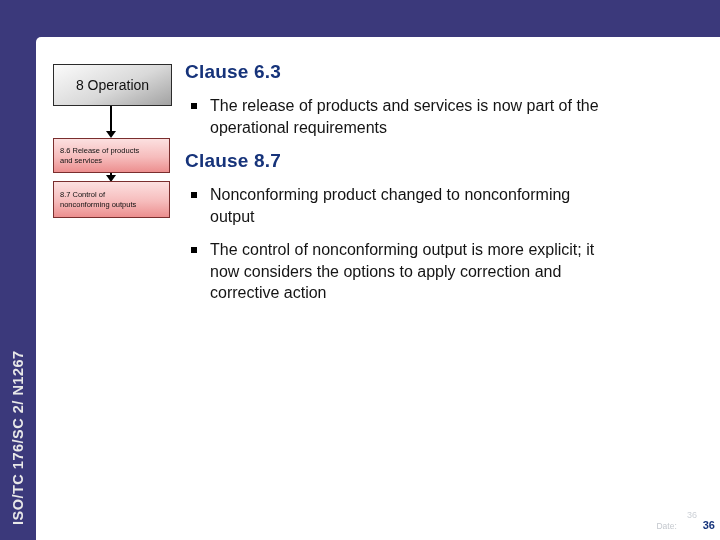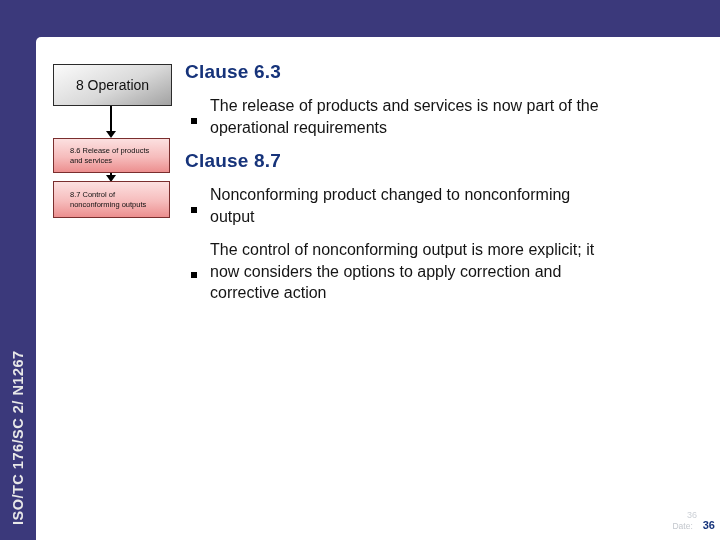--- a/index.html
+++ b/index.html
@@ -30,21 +30,21 @@
   .fc-gray {
     left:17px; top:27px; width:119px; height:42px;
     border:1.5px solid #2b2b2b;
     background:linear-gradient(155deg,#fbfbfb 0%,#d9d9d9 55%,#a2a2a2 100%);
     justify-content:center; text-align:center; font-size:14px;
   }
   .fc-pink {
     border:1.5px solid #7a2e2e;
     background:linear-gradient(to bottom,#fce0e0 0%,#f6bcbc 55%,#ec8f8f 100%);
     justify-content:flex-start; text-align:left;
-    font-size:7.5px; line-height:9.5px; padding-left:16px;
+    font-size:7.5px; line-height:9.5px; padding-left:6px;
   }
   .fc-box2 { left:17px; top:101px; width:117px; height:35px; }
   .fc-box3 { left:17px; top:144px; width:117px; height:37px; }
   .arrow-line { position:absolute; width:2px; background:#000; }
   .arrow-head {
     position:absolute; width:0; height:0;
     border-left:5px solid transparent; border-right:5px solid transparent;
     border-top:7px solid #000;
   }
   .a1-line { left:74px; top:69px; height:26px; }
@@ -52,35 +52,35 @@
   .a2-line { left:74px; top:136px; height:3px; }
   .a2-head { left:70px; top:138px; }
   
   .body-col { position:absolute; left:149px; top:24px; width:530px; }
   .clause-h {
     margin:0 0 12px 0; font-size:19px; font-weight:bold; color:#16337a;
     letter-spacing:0.2px;
   }
   .bullet {
     display:flex; margin:7px 0 12px 0;
-    font-size:16px; line-height:21.5px; color:#141414;align-items:center;
+    font-size:16px; line-height:21.5px; color:#141414;
   }
   .bullet .marker {
     flex:none; width:6px; height:6px; background:#000;
     margin:8px 13px 0 6px;
   }
   .bullet .btext { white-space:pre-line; }
   
   .footer-ghost {
     position:absolute; right:23px; top:473px;
     font-size:9px; color:#ccd0d6;
   }
   .footer-line {
     position:absolute; right:5px; top:482px;
-    display:flex; align-items:baseline; gap:10px;
+    display:flex; align-items:baseline; gap:26px;
   }
   .footer-date { font-size:8.5px; color:#c3c7cd; }
   .footer-num  { font-size:11px; font-weight:bold; color:#17357c; }
 </style>
 </head>
 <body>
 
 <div class="slide">
 
   <div class="vlabel">ISO/TC 176/SC 2/ N1267</div>

